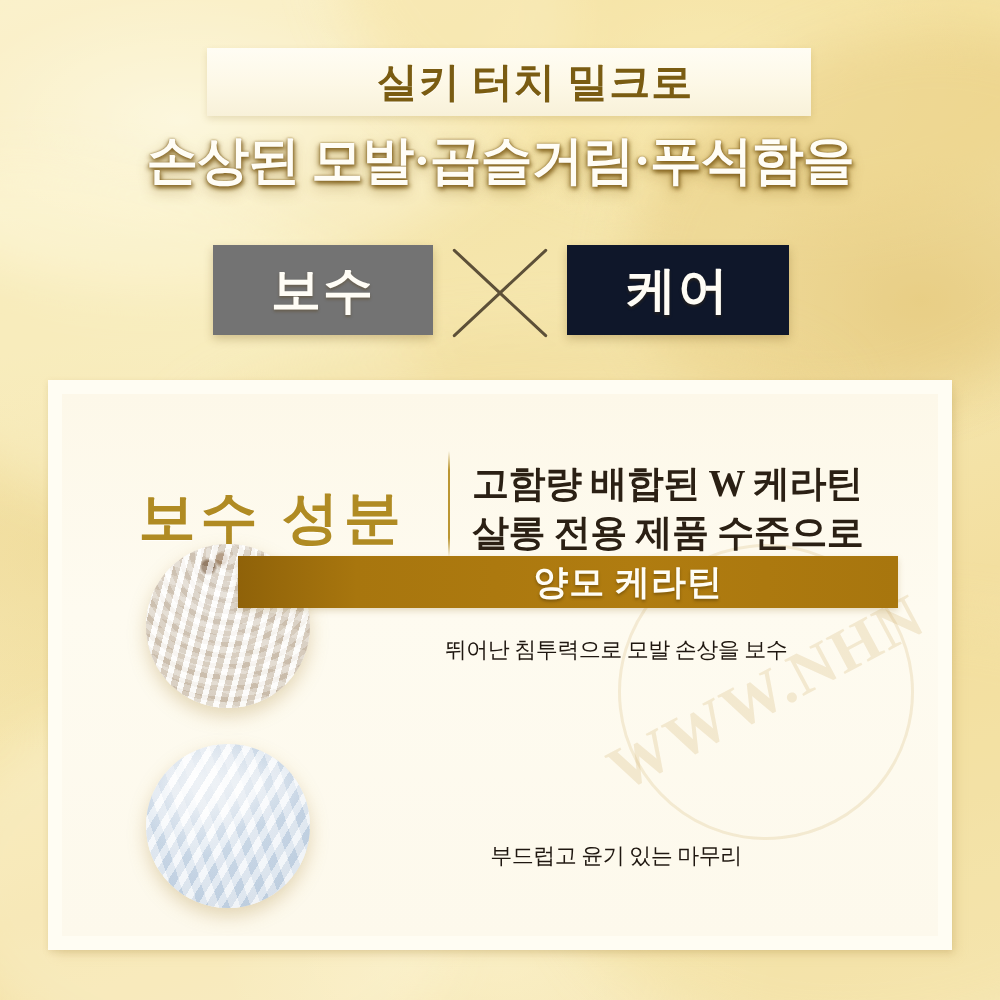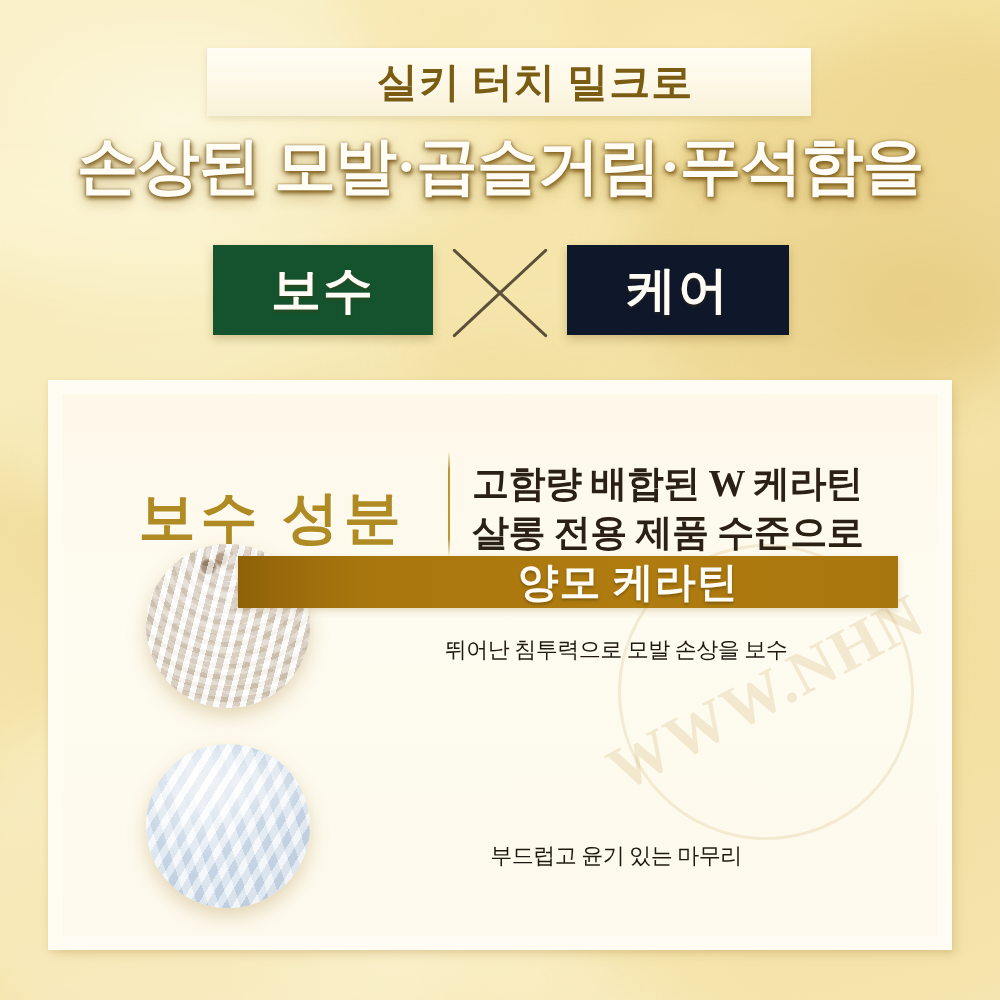--- a/index.html
+++ b/index.html
@@ -33,35 +33,35 @@
   .banner{position:absolute;left:207px;top:48px;width:604px;height:68px;
     background:linear-gradient(180deg,#fffdf4 0%,#fdf8e6 55%,#f8f1d9 100%);
     box-shadow:0 3px 7px rgba(150,120,50,.20);}
   .banner-text{position:absolute;left:207px;top:48px;width:656px;height:68px;
     display:flex;align-items:center;justify-content:center;
     font-size:41px;font-weight:700;color:#7a5c12;letter-spacing:1px;
     text-shadow:0 1px 0 rgba(255,255,255,.7);}
 
   
   .headline{position:absolute;left:0;top:133px;width:1000px;
-    text-align:center;font-size:62px;font-weight:700;color:#fffdf6;
+    text-align:center;font-size:52px;font-weight:700;color:#fffdf6;
     letter-spacing:-1px;line-height:1.08;
     text-shadow:
       0 0 2px rgba(120,86,16,.85),
       2px 3px 4px rgba(120,86,16,.75),
       -2px 2px 4px rgba(120,86,16,.45),
       0 6px 14px rgba(140,104,30,.45);}
 
   
   .badges{position:absolute;left:0;top:245px;width:1000px;height:100px;}
   .badge{position:absolute;top:0;height:90px;display:flex;align-items:center;justify-content:center;
     font-size:50px;font-weight:700;color:#fffdf6;letter-spacing:2px;
     box-shadow:0 4px 9px rgba(120,90,30,.30);
     text-shadow:0 2px 3px rgba(80,55,10,.35);}
-  .badge-left{left:213px;width:220px;background:#14532d;}
+  .badge-left{left:213px;width:220px;background:#737373;}
   .badge-right{left:567px;width:222px;background:#0f172a;}
   .xmark{position:absolute;left:449px;top:-2px;width:102px;height:100px;}
   .xmark span{position:absolute;left:50%;top:50%;width:128px;height:3px;background:#5d5038;
     border-radius:2px;}
   .xmark .a{transform:translate(-50%,-50%) rotate(43deg);}
   .xmark .b{transform:translate(-50%,-50%) rotate(-43deg);}
 
   
   .card-shadow{position:absolute;left:56px;top:392px;width:900px;height:562px;
     background:rgba(196,166,98,.28);filter:blur(6px);}
@@ -113,21 +113,21 @@
       radial-gradient(circle at 40% 32%, #f2f6fb 0%, #d3dfec 48%, #aebfd4 100%);}
   .circ-feather::after{content:"";position:absolute;inset:0;
     background:
       repeating-linear-gradient(-58deg, rgba(255,255,255,.45) 0 7px, rgba(168,188,210,.20) 7px 15px),
       radial-gradient(ellipse 120px 60px at 55% 25%, rgba(255,255,255,.75), rgba(255,255,255,0) 70%);}
 
   .bar{position:absolute;left:176px;width:660px;height:52px;
     background:linear-gradient(90deg,#8f6209 0%,#a8760e 18%,#b07c10 60%,#a8760e 100%);
     display:flex;align-items:center;justify-content:center;
     box-shadow:0 3px 6px rgba(140,105,30,.22);}
-  .bar-label{font-size:41px;font-weight:700;color:#fffdf5;letter-spacing:1px;
+  .bar-label{font-size:35px;font-weight:700;color:#fffdf5;letter-spacing:1px;
     text-shadow:0 2px 3px rgba(70,48,6,.45);padding-left:120px;}
   .row1 .bar{top:30px;}
   .row2 .bar{top:32px;}
 
   .desc{position:absolute;left:176px;width:660px;text-align:center;
     font-size:22px;font-weight:400;color:#1f1710;line-height:1.3;letter-spacing:-.5px;
     padding-left:96px;box-sizing:border-box;}
   .row1 .desc{top:110px;}
   .row2 .desc{top:118px;}
 </style>

